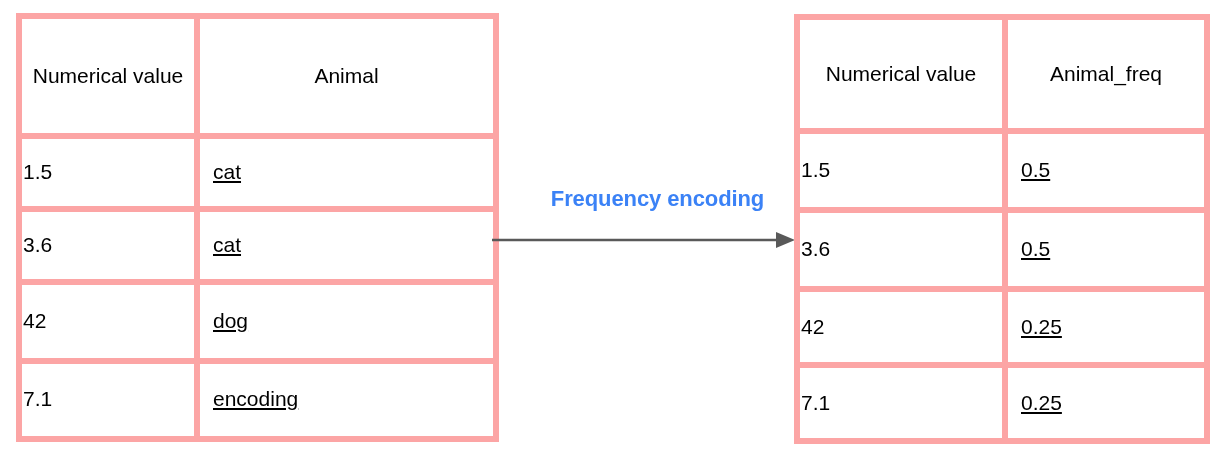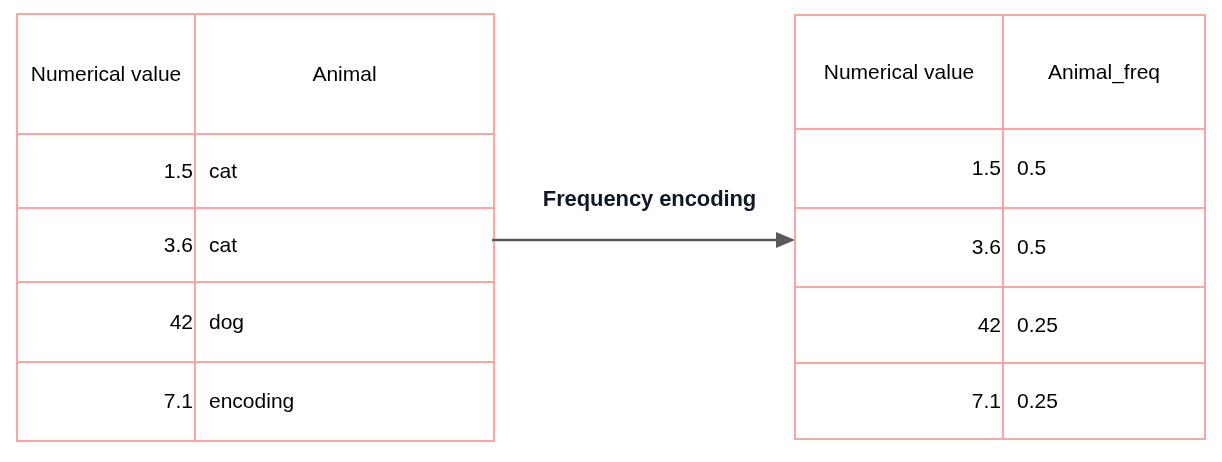--- a/index.html
+++ b/index.html
@@ -23,21 +23,21 @@
 
   
   table.data-table {
     position: absolute;
     border-collapse: collapse;
     table-layout: fixed;
     background: #ffffff;
   }
   table.data-table td,
   table.data-table th {
-    border: 2px solid #fca5a5;
+    border: 6px solid #fca5a5;
     font-weight: normal;
     font-size: 21px;
     line-height: 1.18;
     color: #000000;
     box-sizing: border-box;
   }
 
   
   #table-source {
     left: 16px;
@@ -59,52 +59,53 @@
     height: 424px;
   }
   #table-result .col-num { width: 208px; }
   #table-result .col-cat { width: 202px; }
   #table-result .head-row th { height: 114px; }
   #table-result .body-row td { height: 79px; }
   #table-result .body-row.tall td { height: 76px; }
 
   
   .cell-center {
-    text-align: right;
+    text-align: left;
     vertical-align: middle;
   }
   .cell-left {
     text-align: left;
     vertical-align: middle;
     padding-left: 13px;
+    text-decoration: underline;
   }
   .head-cell {
     text-align: center;
     vertical-align: middle;
     padding: 0 8px;
   }
 
   
   .arrow-group {
     position: absolute;
     left: 490px;
     top: 186px;
     width: 310px;
     height: 80px;
   }
   .arrow-label {
     position: absolute;
-    left: 8px;
+    left: 16px;
     top: 0;
     width: 303px;
     text-align: center;
     font-size: 22px;
     font-weight: bold;
     letter-spacing: -0.1px;
-    color: #0f172a;
+    color: #3b82f6;
     white-space: nowrap;
   }
   .arrow-svg {
     position: absolute;
     left: 0;
     top: 42px;
     display: block;
   }
 </style>
 </head>

